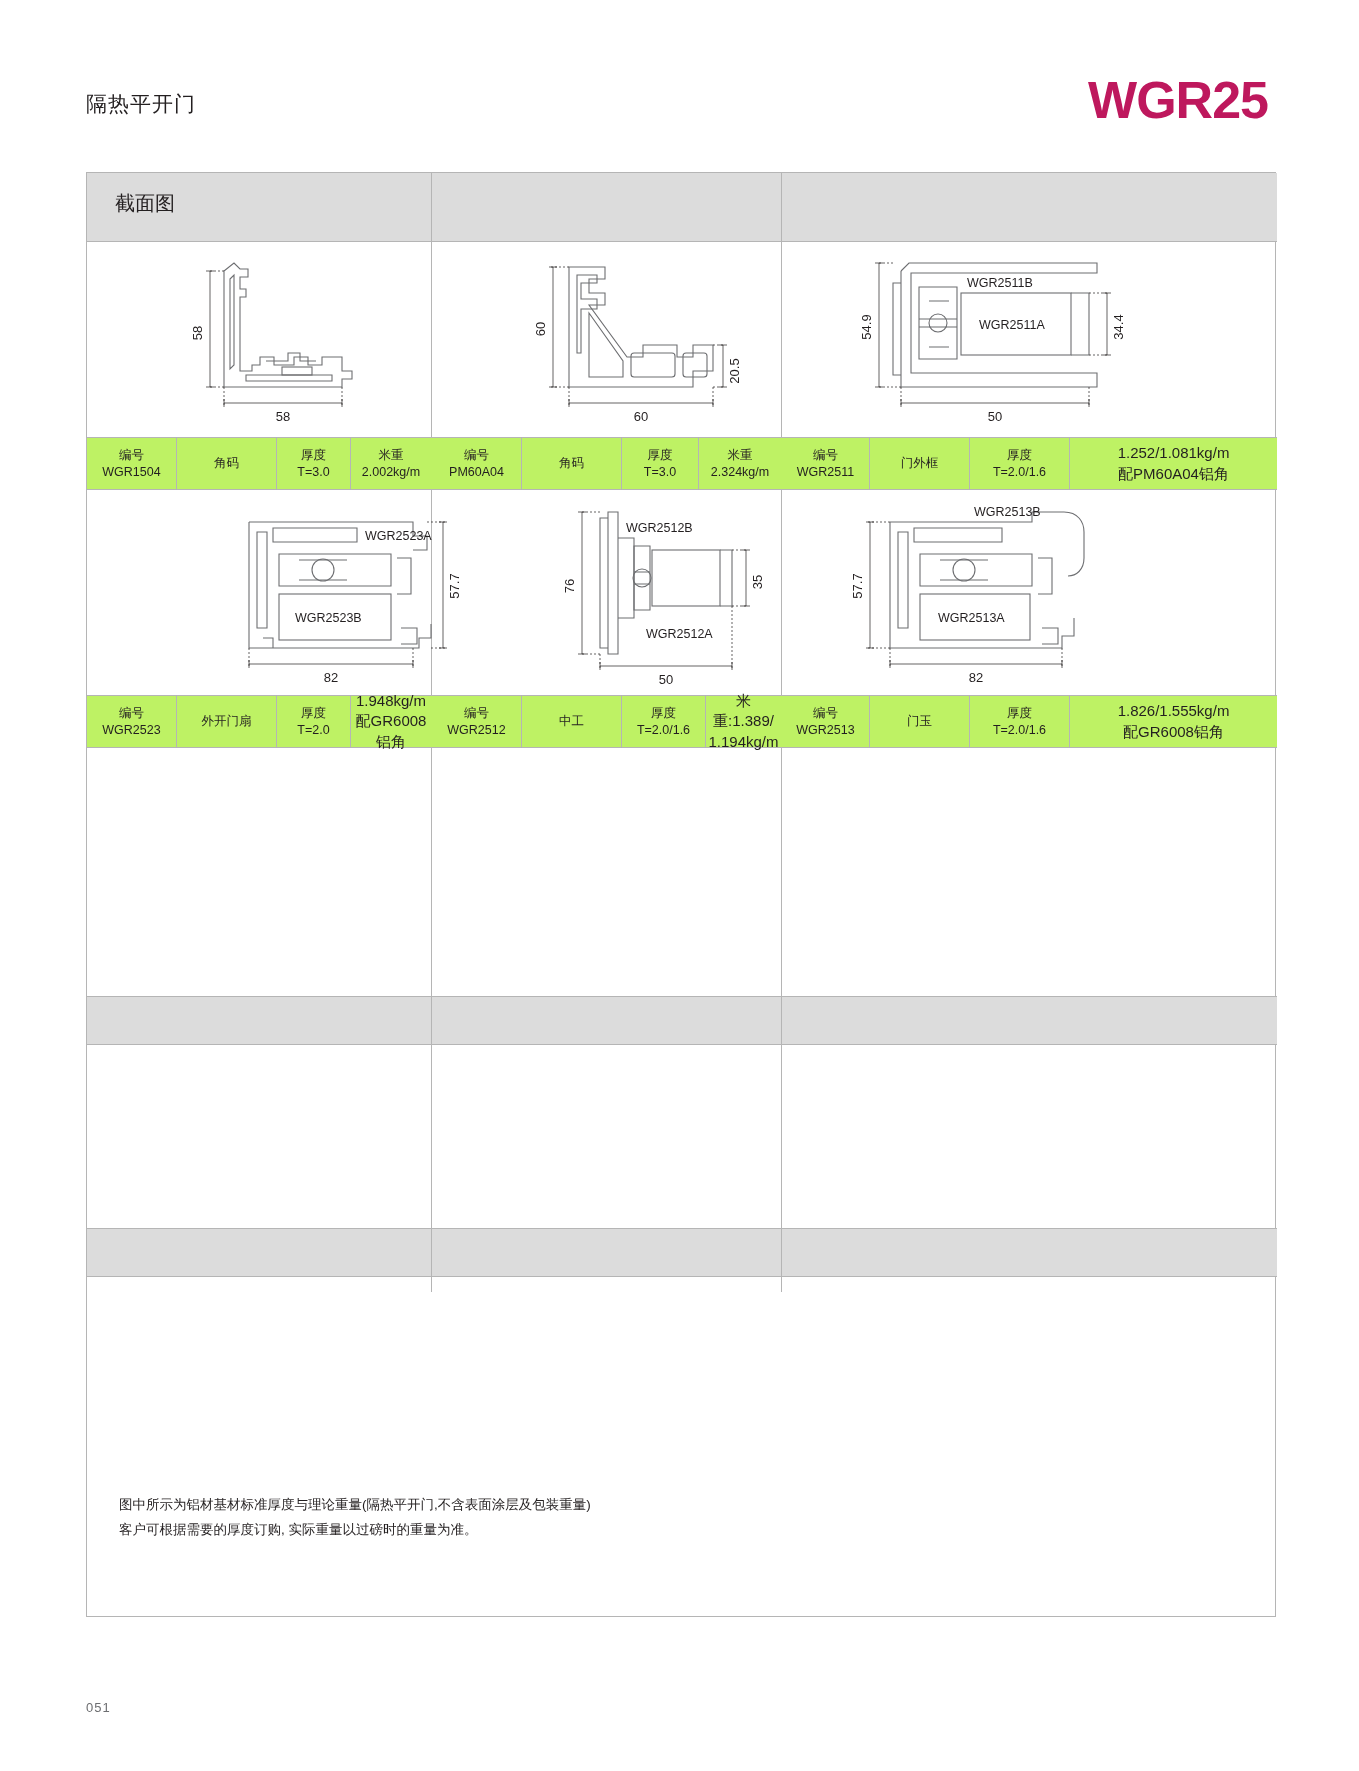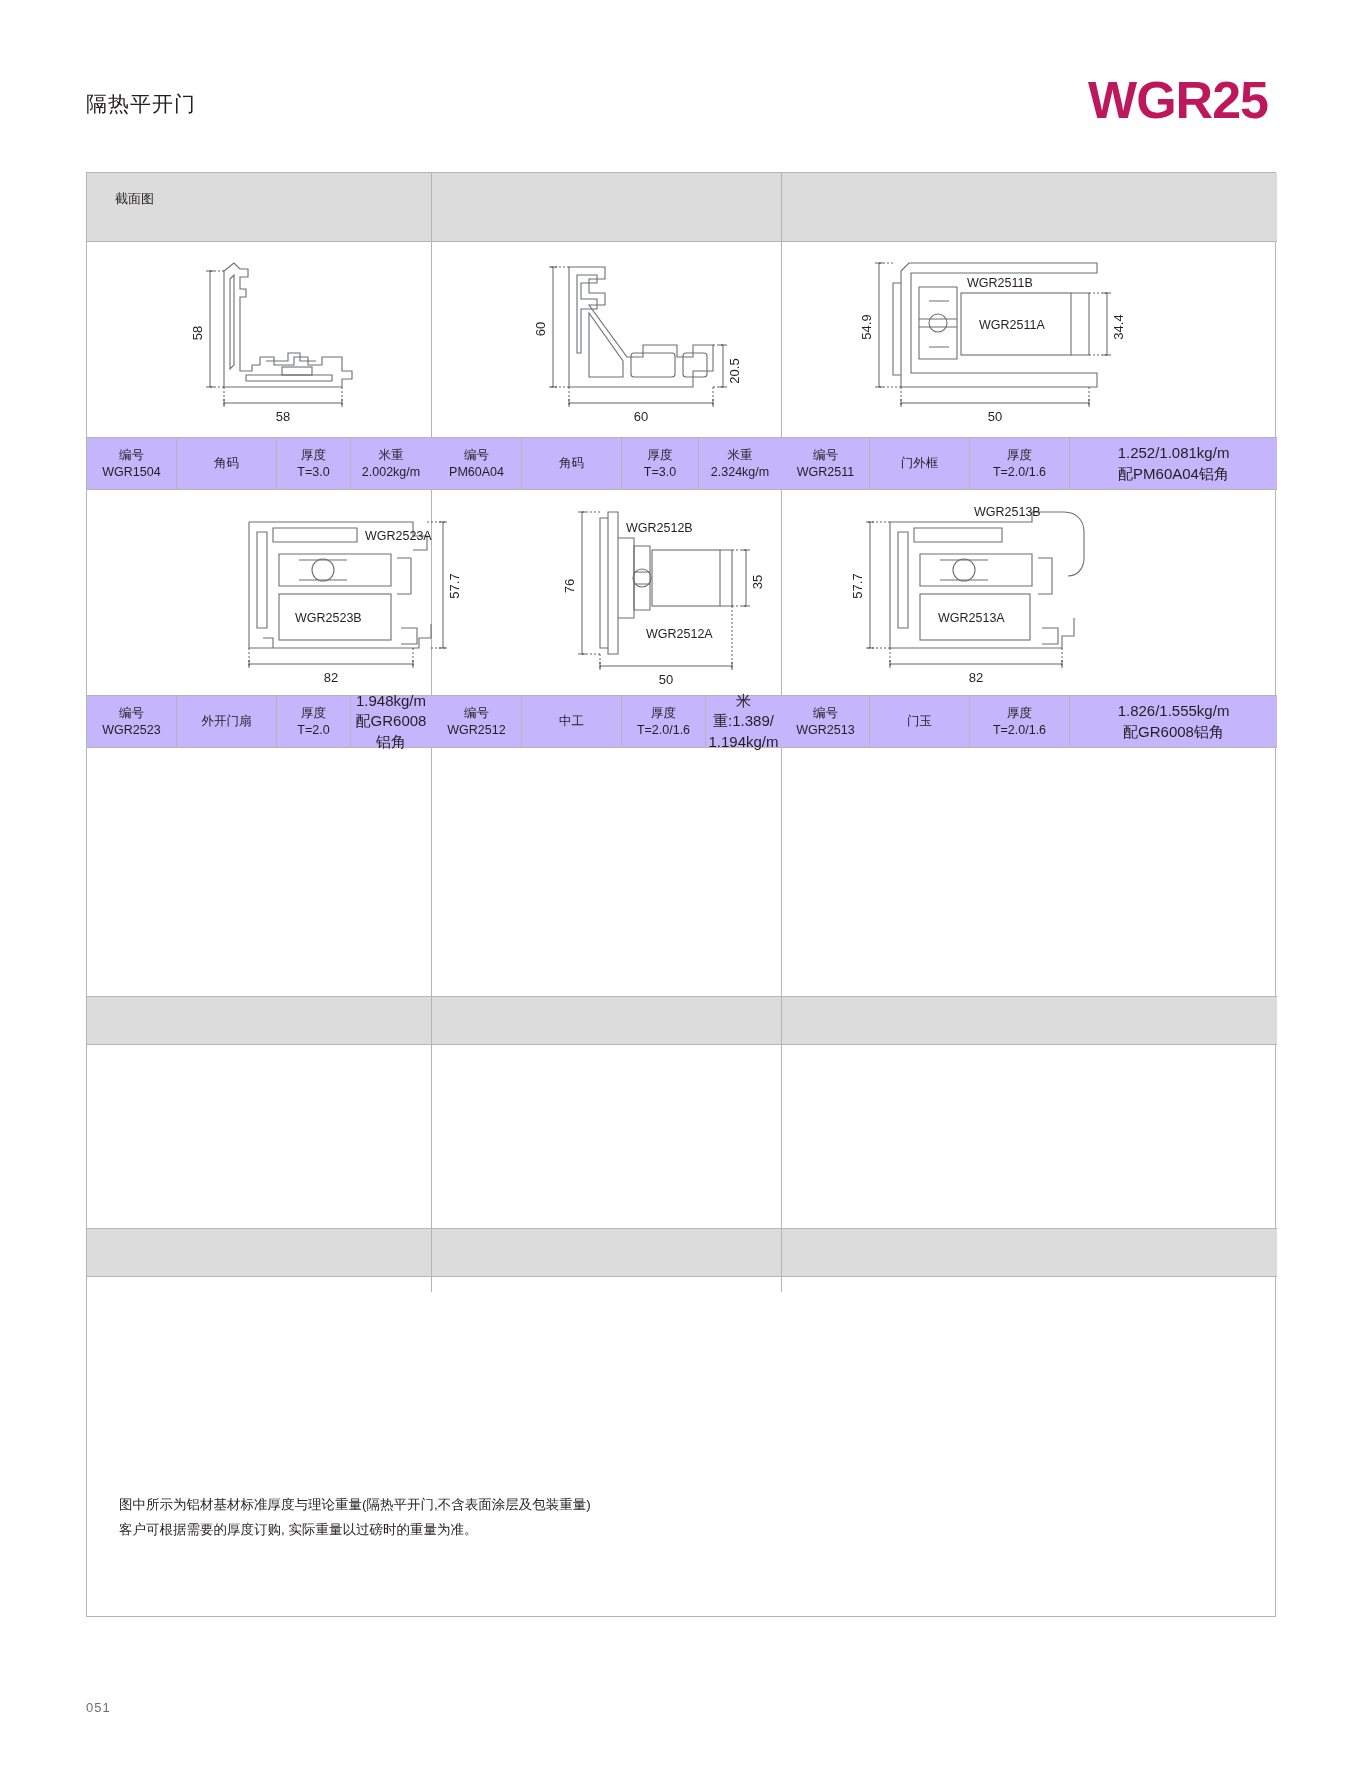--- a/index.html
+++ b/index.html
@@ -65,32 +65,32 @@
     position: absolute;
     background: #b5b5b5;
     height: 1px;
     left: 0;
     width: 1190px;
   }
   .band-title {
     position: absolute;
     left: 28px;
     top: 17px;
-    font-size: 13px;
+    font-size: 20px;
     color: #231f20;
   }
   
   .specrow {
     position: absolute;
     left: 0;
     width: 1190px;
     height: 53px;
     border-top: 1px solid #b5b5b5;
     border-bottom: 1px solid #b5b5b5;
-    background: #c4b5fd;
+    background: #bef264;
   }
   .specgroup {
     position: absolute;
     top: 0;
     height: 51px;
     display: flex;
   }
   .cell {
     height: 51px;
     border-right: 1px solid #b5b5b5;

